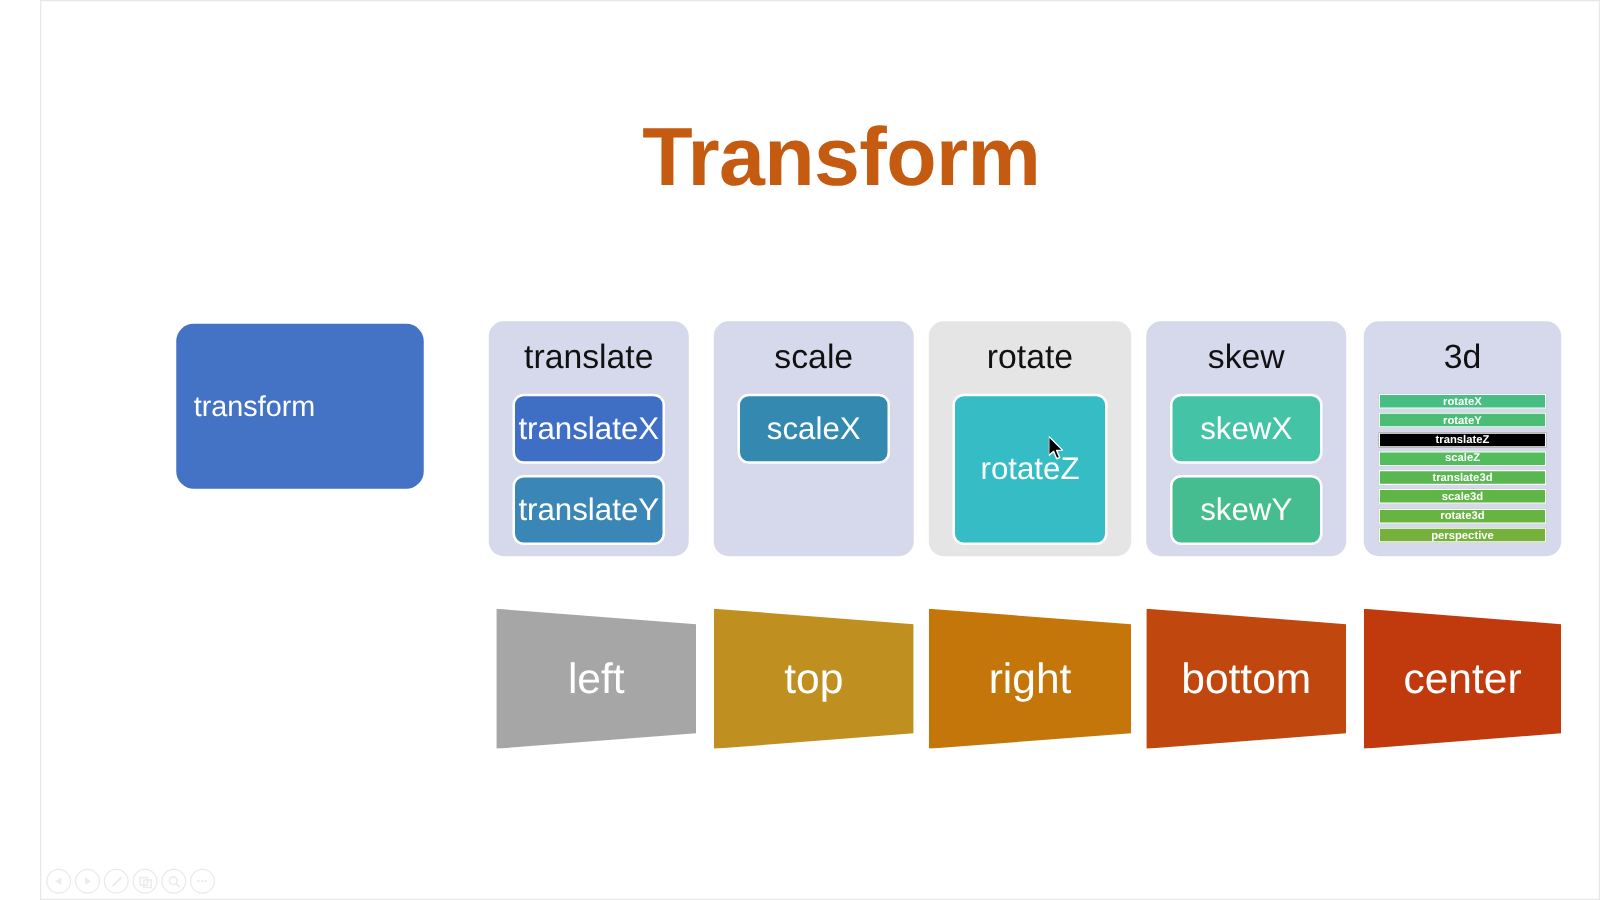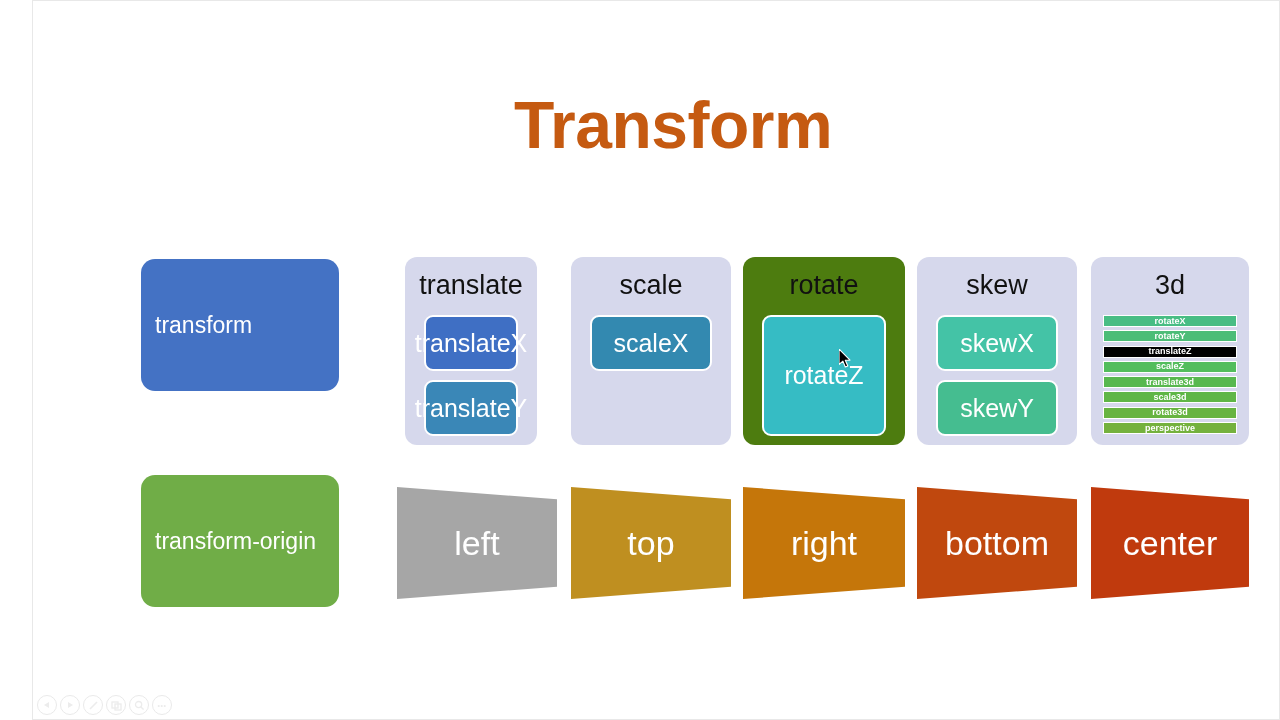--- a/index.html
+++ b/index.html
@@ -96,21 +96,21 @@
     align-items: center;
     justify-content: center;
     color: #ffffff;
     font-size: 25px;
     white-space: nowrap;
   }
   .chip.row1 { top: 58px; justify-content: center; }
   .chip.row2 { top: 123px; }
   .chip.tall { top: 58px; height: 121px; }
 
-  #group-translate { left: 372px; width: 132px; }
+  #group-translate { left: 358px; width: 160px; }
   #group-scale     { left: 538px; width: 160px; }
   #group-rotate    { left: 710px; width: 162px; }
   #group-skew      { left: 884px; width: 160px; }
   #group-3d        { left: 1058px; width: 158px; }
 
   
   .bar-list {
     position: absolute;
     left: 12px;
     right: 12px;
@@ -200,42 +200,39 @@
 <body>
 
 <div id="slide" style="background: rgb(255, 255, 255); margin-left: 32px;">
 
   <div id="slide-title" style="color: rgb(197, 90, 17);">Transform</div>
 
   <div class="label-box" id="transform-box" style="background: rgb(68, 114, 196);">
     <span>transform</span>
   </div>
 
-  <div class="label-box" id="transform-origin-box" style="background: rgb(112, 173, 71);">
-    <span>transform-origin</span>
-  </div>
 
   <div class="group" id="group-translate" style="background: rgb(214, 216, 236);">
     <div class="group-title">translate</div>
     <div class="chip row1" style="background: rgb(63, 111, 196);">
       <span>translateX</span>
     </div>
     <div class="chip row2" style="background: rgb(58, 135, 183);">
       <span>translateY</span>
     </div>
   </div>
 
   <div class="group" id="group-scale" style="background: rgb(214, 216, 236);">
     <div class="group-title">scale</div>
     <div class="chip row1" style="background: rgb(51, 137, 176);">
       <span>scaleX</span>
     </div>
   </div>
 
-  <div class="group" id="group-rotate" style="background: #4d7c0f;">
+  <div class="group" id="group-rotate" style="background: #e5e5e5;">
     <div class="group-title">rotate</div>
     <div class="chip tall" style="background: rgb(54, 188, 196);">
       <span>rotateZ</span>
     </div>
   </div>
 
   <div class="group" id="group-skew" style="background: rgb(214, 216, 236);">
     <div class="group-title">skew</div>
     <div class="chip row1" style="background: rgb(68, 195, 166);">
       <span>skewX</span>

